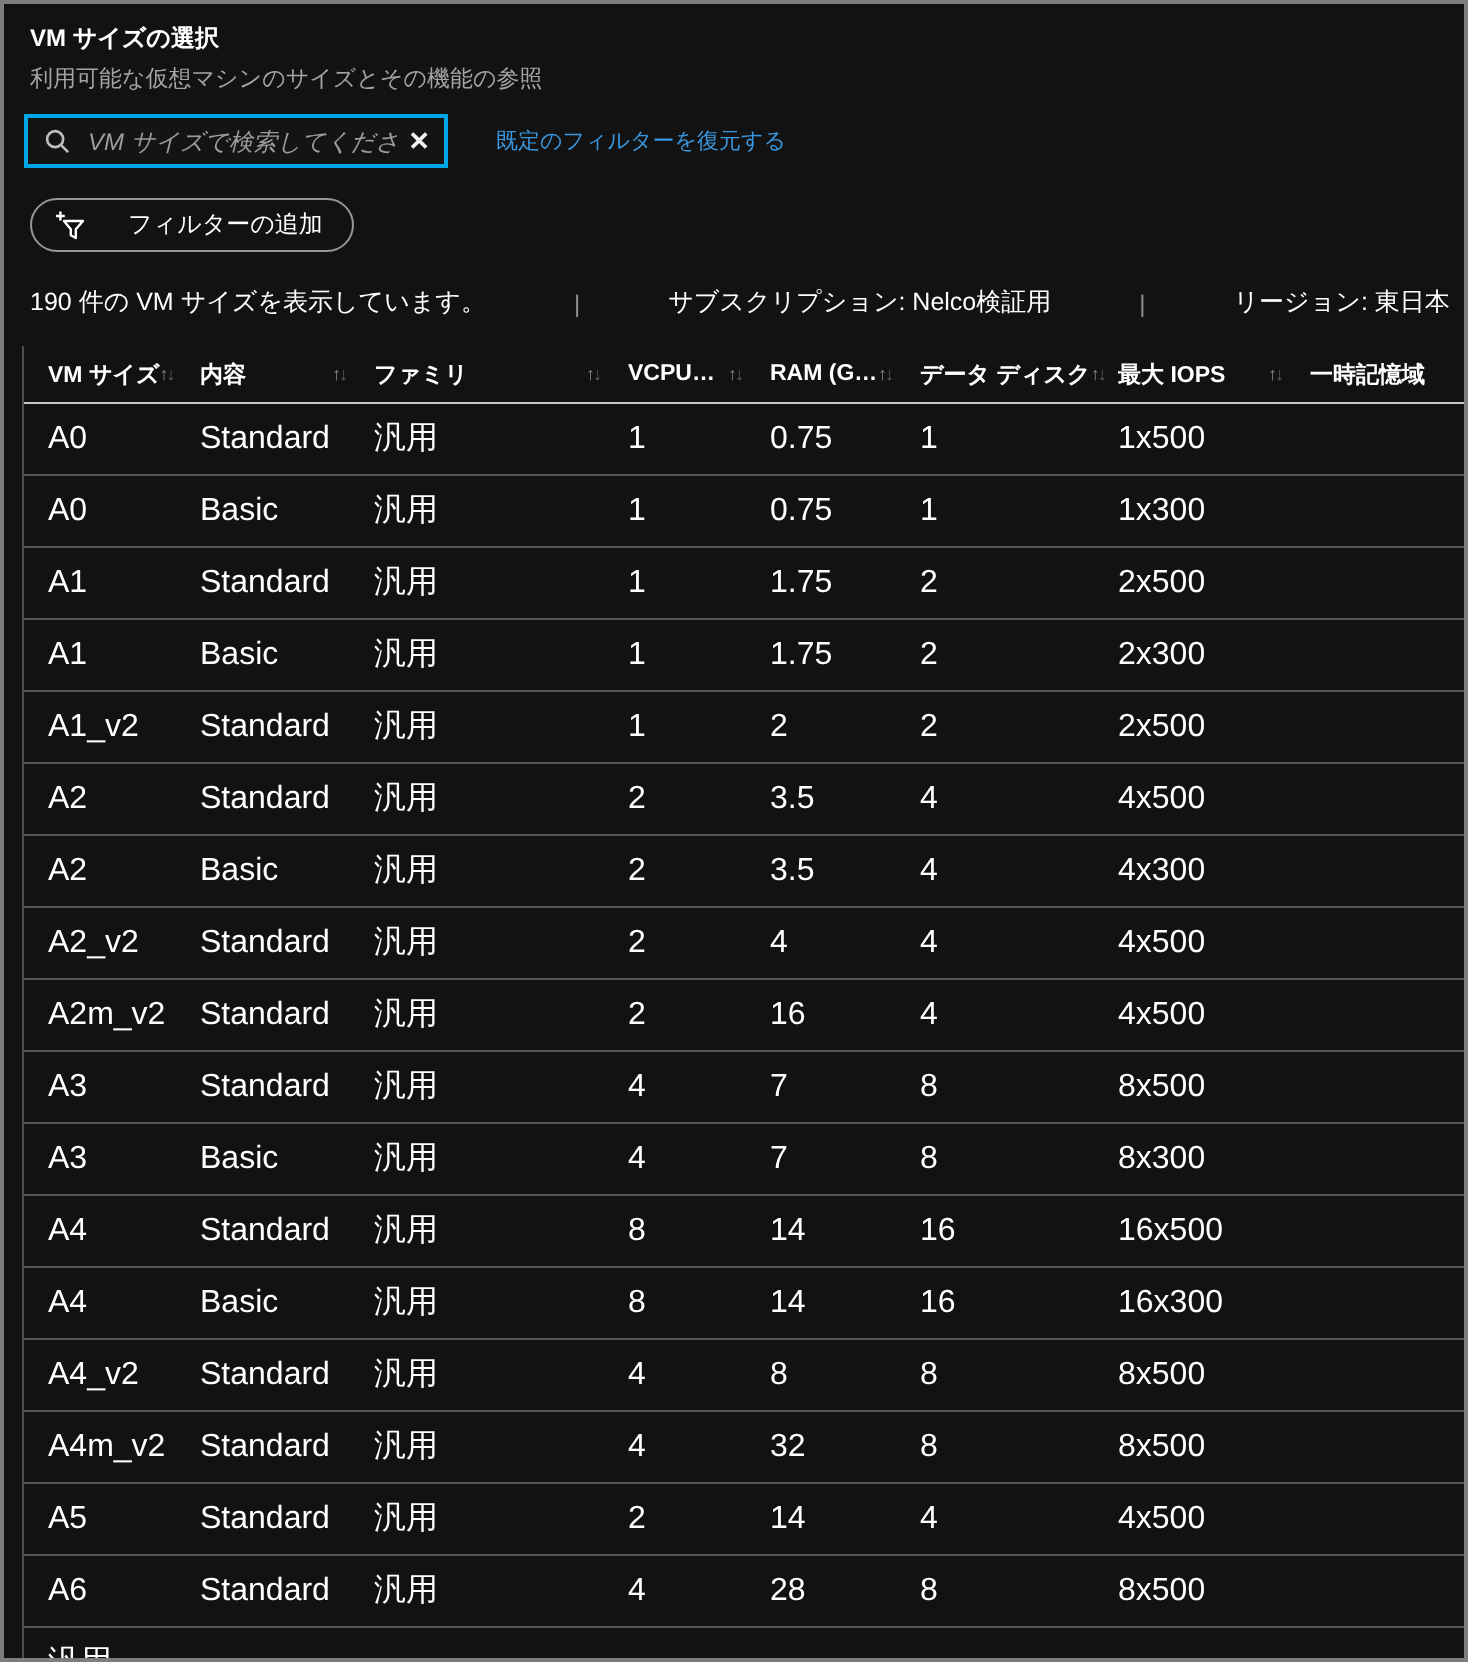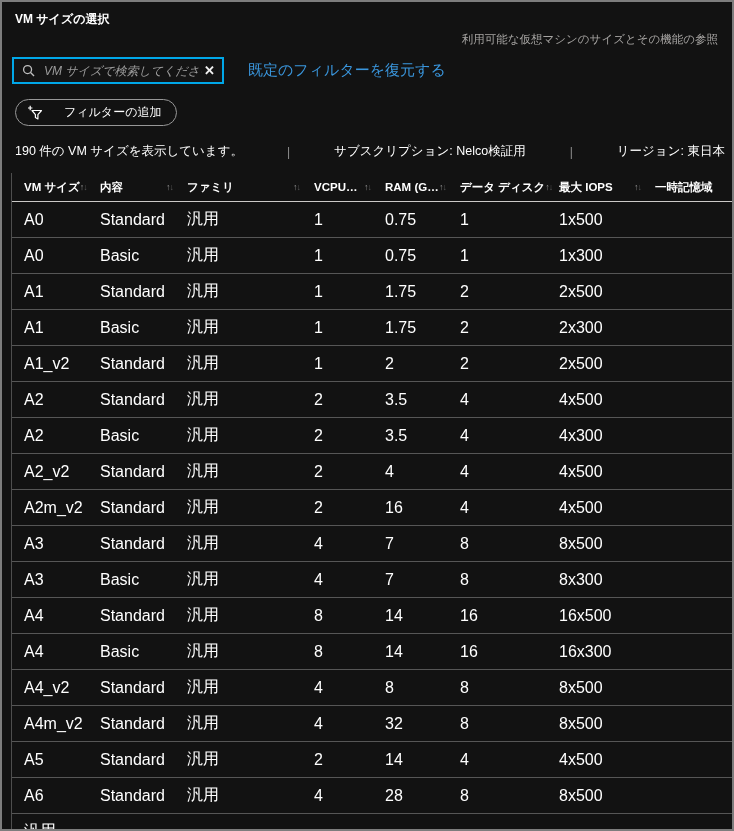--- a/index.html
+++ b/index.html
@@ -5,36 +5,36 @@
   html,body{margin:0;padding:0;background:#000;}
   .screen{
     width:734px;height:831px;box-sizing:border-box;
     background:#121212;border:2px solid #7d7d7d;
     font-family:"Liberation Sans",sans-serif;color:#ffffff;
     overflow:hidden;position:relative;
   }
   
   .hdr{padding:9px 14px 0 13px;}
   .title{font-size:12px;font-weight:700;margin:0;white-space:nowrap;}
-  .subtitle{font-size:11.5px;color:#a6a4a2;margin-top:4px;white-space:nowrap;text-align:right;}
+  .subtitle{font-size:11.5px;color:#a6a4a2;margin-top:4px;white-space:nowrap;}
   
   .search-row{display:flex;align-items:center;margin:10px 0 0 10px;}
   .search-box{
     display:flex;align-items:center;width:212px;height:27px;box-sizing:border-box;
     border:2px solid #00a7e8;background:#141414;padding:0 7px 0 8px;
   }
   .search-icon{display:flex;align-items:center;margin-right:7px;}
   .search-input{
     flex:1;min-width:0;background:transparent;border:none;outline:none;
     color:#dddddd;font-size:12px;font-style:italic;
     font-family:"Liberation Sans",sans-serif;
   }
   .search-input::placeholder{color:#9c9c9c;font-style:italic;opacity:1;}
   .clear-btn{color:#f2f2f2;font-size:13px;font-weight:700;cursor:pointer;line-height:1;}
-  .restore-link{margin-left:24px;color:#3a96dd;font-size:15px;text-decoration:none;white-space:nowrap;cursor:pointer;}
+  .restore-link{margin-left:24px;color:#3a96dd;font-size:11px;text-decoration:none;white-space:nowrap;cursor:pointer;}
   
   .filter-btn{
     margin:15px 0 0 13px;display:inline-flex;align-items:center;gap:20px;
     border:1px solid #979797;border-radius:14px;height:27px;box-sizing:border-box;
     padding:0 15px 0 11px;color:#ffffff;font-size:12px;background:transparent;cursor:pointer;
     font-family:"Liberation Sans",sans-serif;white-space:nowrap;
   }
   
   .status-row{display:flex;align-items:center;margin:17px 0 0 13px;font-size:12.5px;white-space:nowrap;gap:28px;}
   .status-sep{color:#8f8f8f;margin:0 16px;font-size:12px;}

